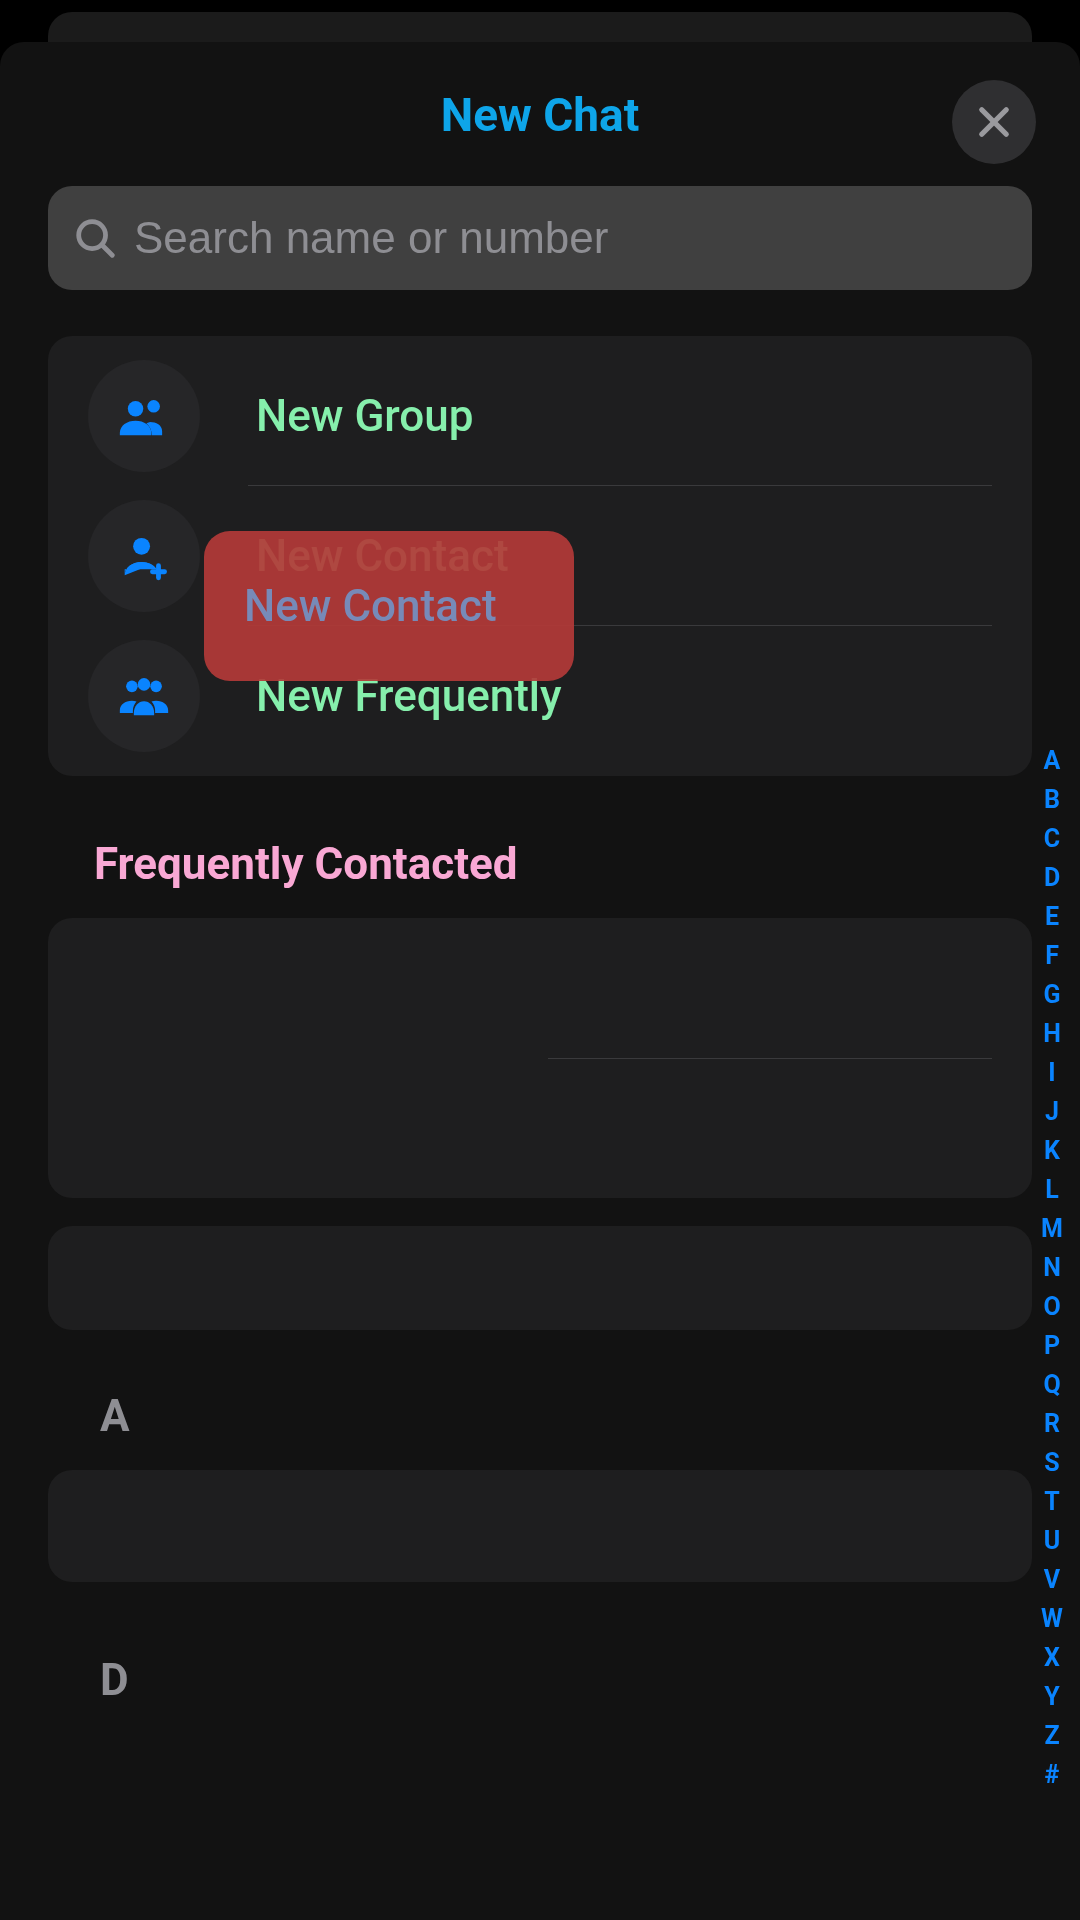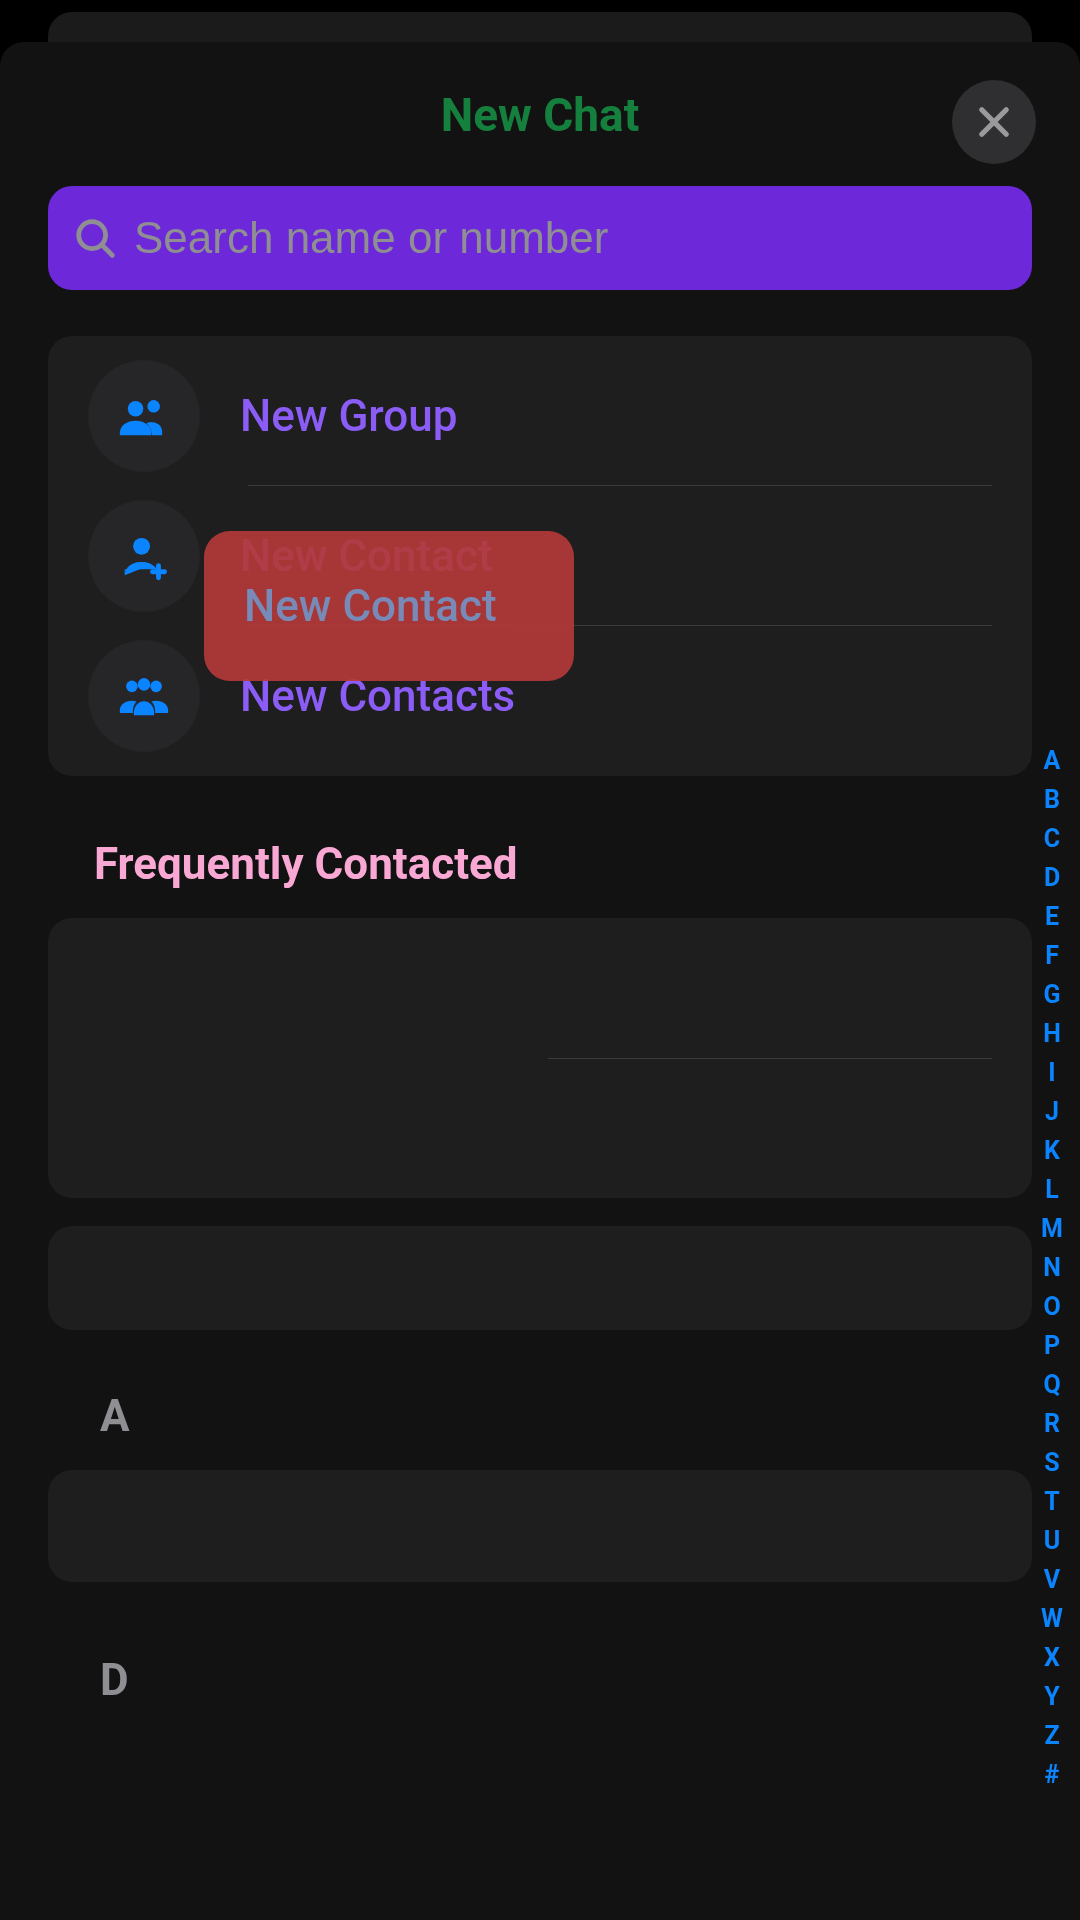--- a/index.html
+++ b/index.html
@@ -36,41 +36,41 @@
   .header {
     position: relative;
     height: 90px;
     display: flex;
     align-items: center;
     justify-content: center;
   }
   .title {
     font-size: 46px;
     font-weight: 700;
-    color: #15803d;
+    color: #0ea5e9;
   }
   .close-btn {
     position: absolute;
     right: 44px;
     top: 10px;
     width: 84px;
     height: 84px;
     border-radius: 50%;
     background: #2f2f31;
     display: flex;
     align-items: center;
     justify-content: center;
     color: #9a9a9e;
   }
   .close-btn svg { width: 42px; height: 42px; }
 
   .search-wrap {
     margin: 26px 48px 0 48px;
     height: 104px;
-    background: #6d28d9;
+    background: #404040;
     border-radius: 24px;
     display: flex;
     align-items: center;
     padding: 0 24px;
   }
   .search-wrap svg {
     width: 46px; height: 46px;
     color: #8e8e93;
     margin-right: 16px;
   }
@@ -103,24 +103,24 @@
     border-radius: 50%;
     background: #262628;
     display: flex;
     align-items: center;
     justify-content: center;
     color: #0a84ff;
     flex-shrink: 0;
   }
   .action-icon-circle svg { width: 58px; height: 58px; }
   .action-label {
-    margin-left: 40px;
+    margin-left: 56px;
     font-size: 44px;
     font-weight: 500;
-    color: #8b5cf6;
+    color: #86efac;
   }
   .action-sep {
     position: absolute;
     left: 200px;
     right: 40px;
     bottom: 0;
     height: 1px;
     background: #3a3a3c;
   }
 
@@ -254,21 +254,21 @@
       <div class="action-icon-circle">
         <svg viewBox="0 0 24 24" fill="currentColor">
           <circle cx="7" cy="8" r="2.4"></circle>
             <circle cx="12" cy="7.2" r="2.6"></circle>
             <circle cx="17" cy="8" r="2.4"></circle>
           <path d="M2 18c0-2.4 2.2-4 5-4 .7 0 1.3.1 1.9.3C8 15.4 7.4 16.7 7.4 18v1H2z"></path>
           <path d="M22 18c0-2.4-2.2-4-5-4-.7 0-1.3.1-1.9.3 1 1.1 1.5 2.4 1.5 3.7v1H22z"></path>
           <path d="M7.8 19c0-2.8 1.9-4.8 4.2-4.8s4.2 2 4.2 4.8v1H7.8z"></path>
         </svg>
       </div>
-      <div class="action-label">New Contacts</div>
+      <div class="action-label">New Frequently</div>
     </div>
 
   </div>
 
   <div class="section-title">Frequently Contacted</div>
   <div class="plain-card card-h-280">
     <div class="inner-sep"></div>
   </div>
 
   <div class="plain-card card-h-104"></div>

